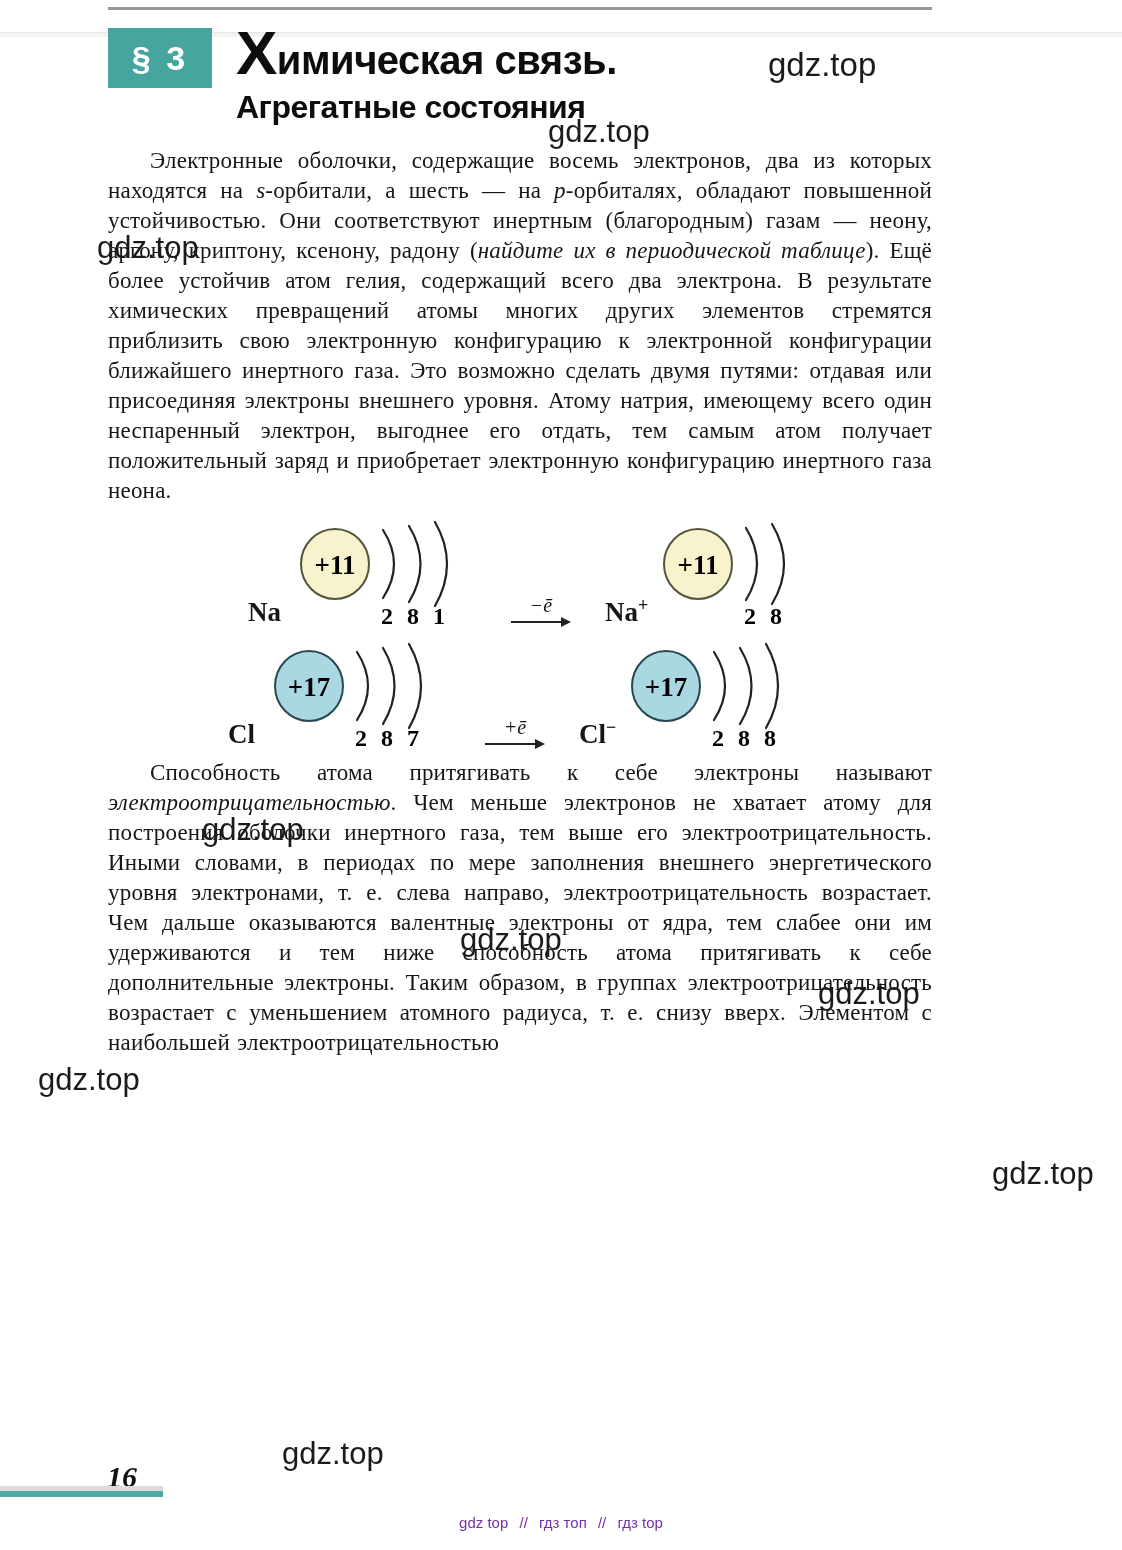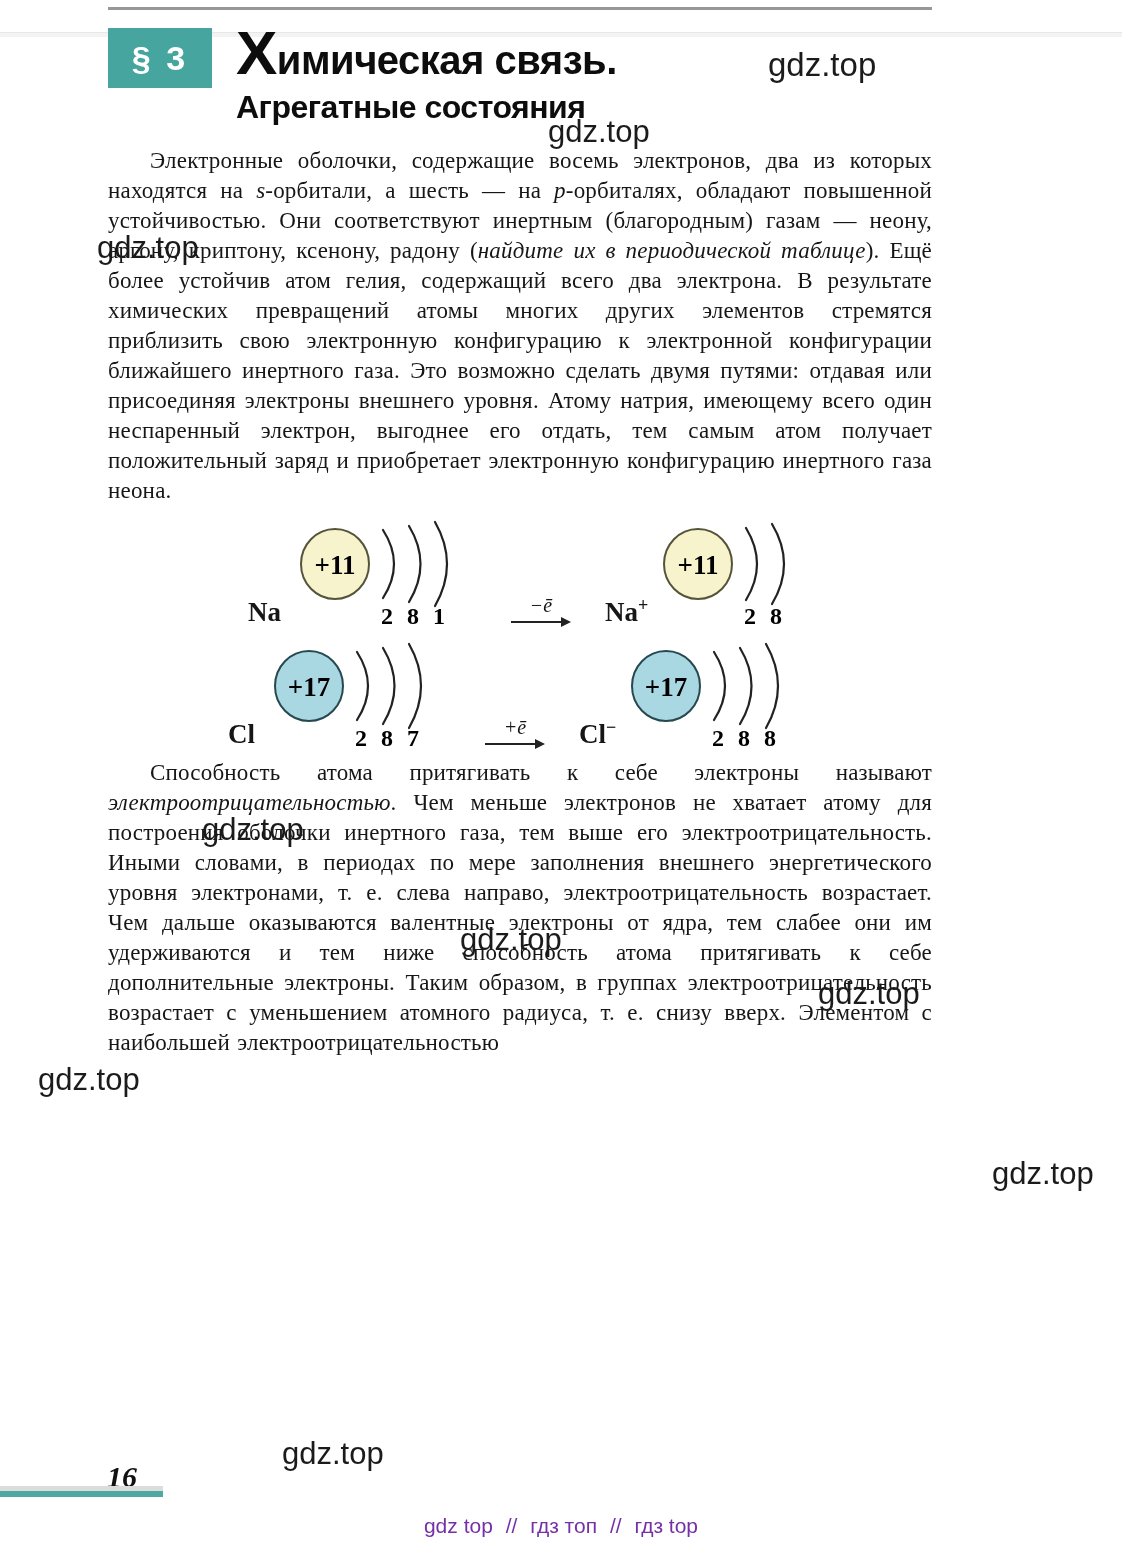--- a/index.html
+++ b/index.html
@@ -38,21 +38,21 @@
   .e-label{font-style:italic;font-size:20px;line-height:18px;}
   .gap-label{margin-right:14px;}
 
   .wm{position:absolute;font-family:"Liberation Sans",sans-serif;color:#1b1b1b;font-size:31px;white-space:nowrap;}
 
   .page-number{position:absolute;left:107px;top:1460px;font-style:italic;font-weight:700;font-size:30px;color:#111;}
   .bar-gray{position:absolute;left:0;top:1486px;width:163px;height:5px;background:#dcdcdc;}
   .bar-teal{position:absolute;left:0;top:1491px;width:163px;height:6px;background:#4fa9a3;}
 
   .footer-links{position:absolute;left:0;right:0;top:1514px;text-align:center;
-                font-family:"Liberation Sans",sans-serif;font-size:21px;color:#7530a8;}
+                font-family:"Liberation Sans",sans-serif;font-size:15px;color:#7530a8;}
   .footer-links .sep{margin:0 7px;}
   svg text{font-family:"Liberation Serif",serif;}
 </style>
 </head>
 <body>
 
 <div id="page">
 
   <div class="top-band"></div>
 

